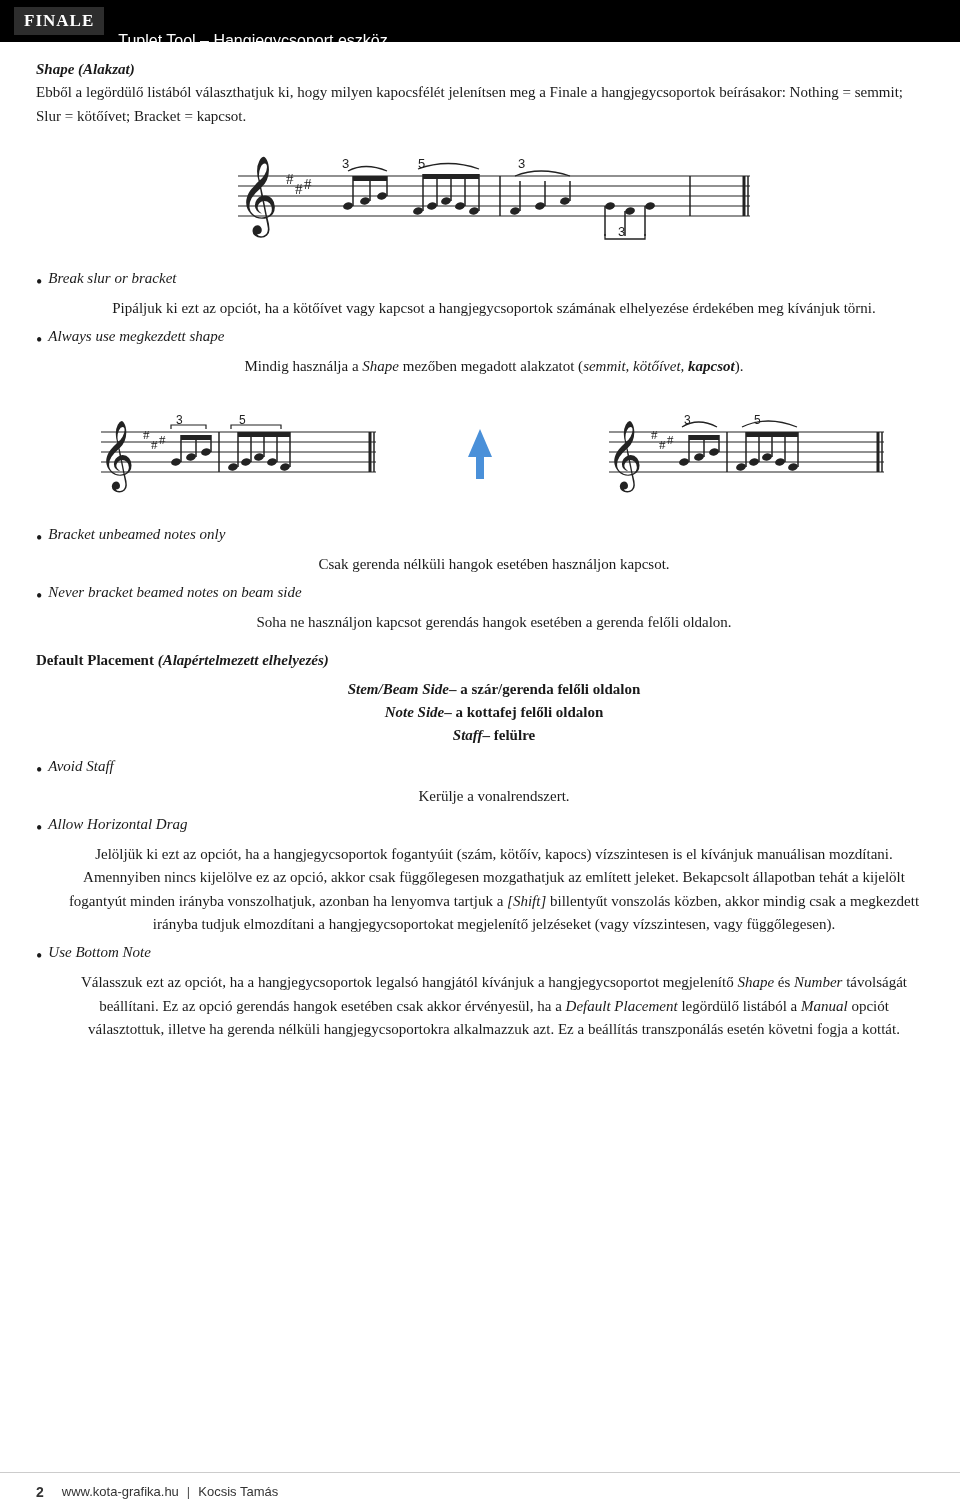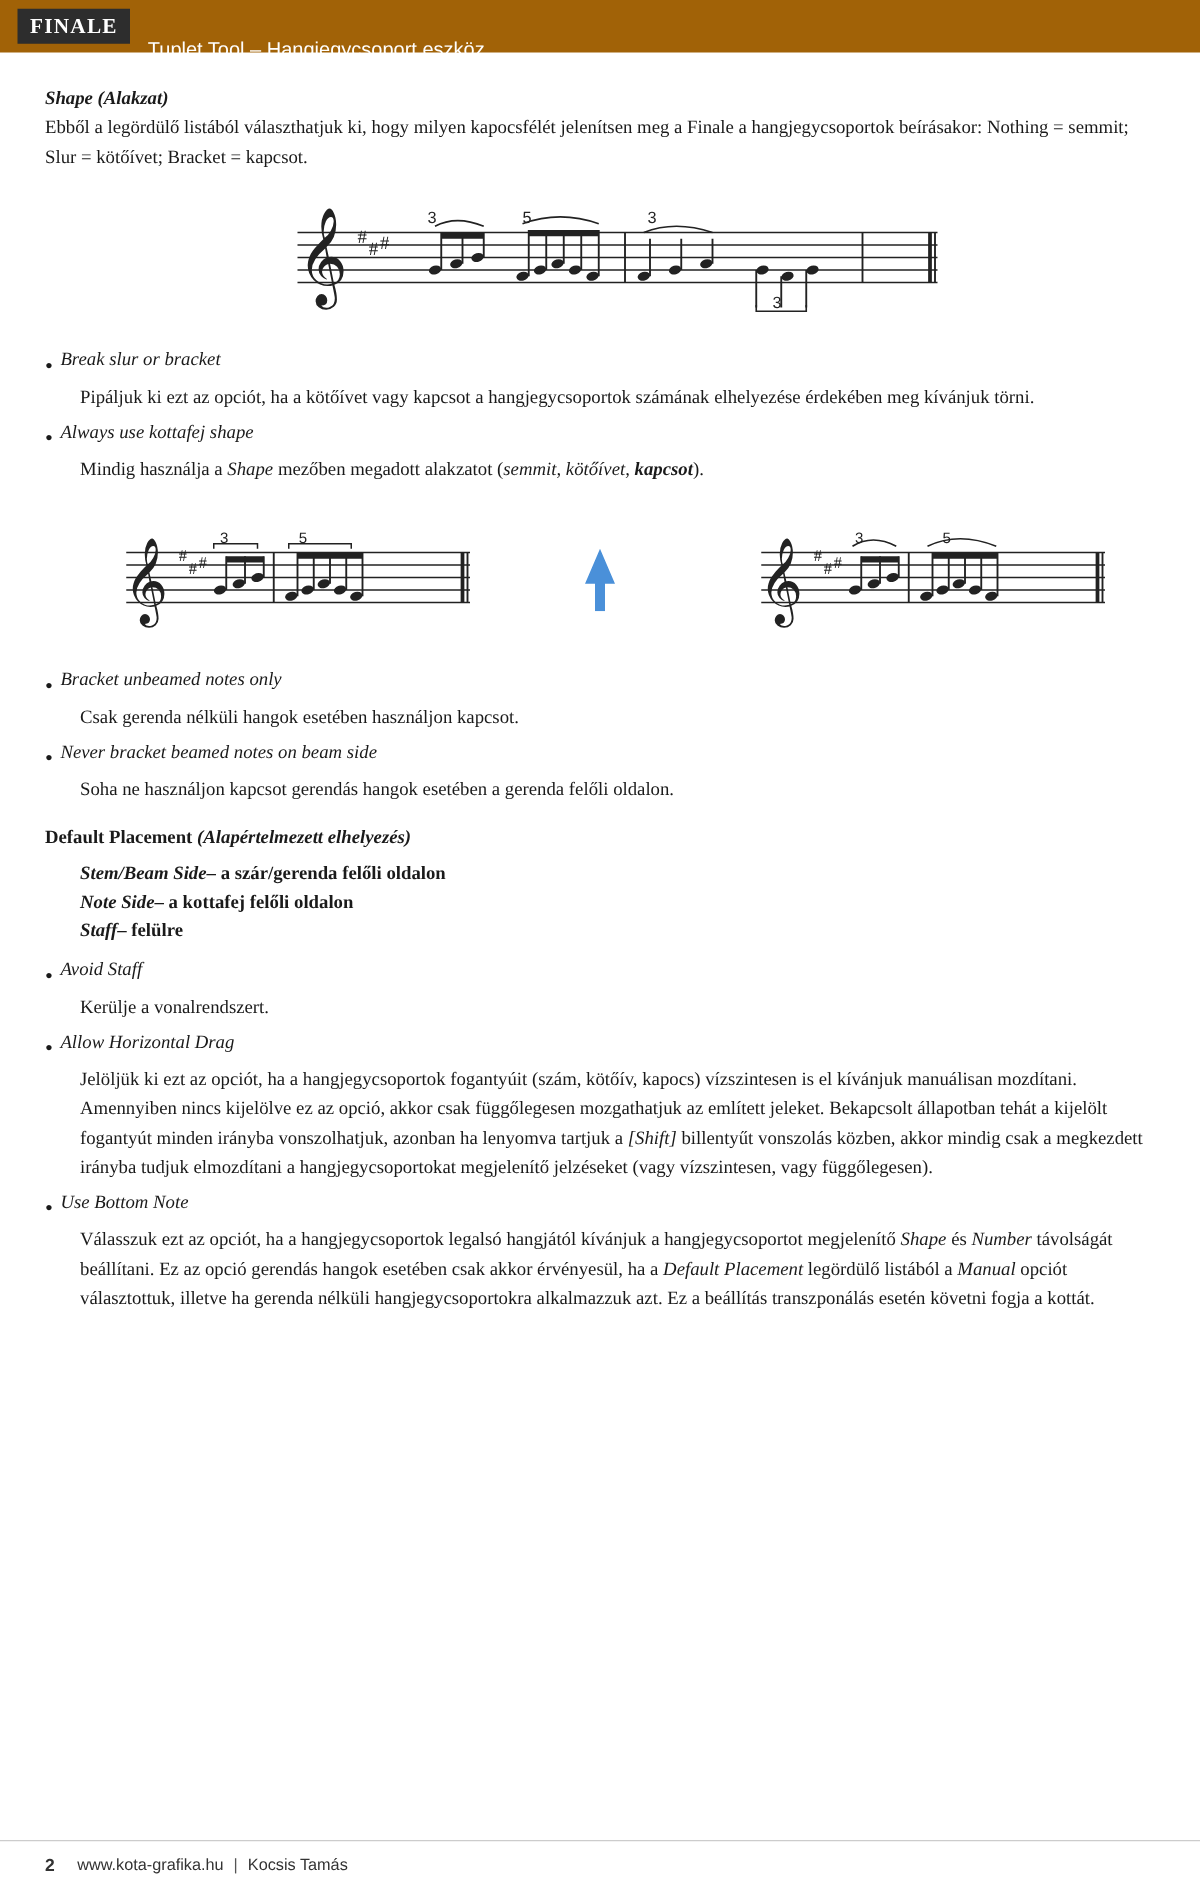--- a/index.html
+++ b/index.html
@@ -8,21 +8,21 @@
       font-size: 15px;
       background: #ffffff;
       color: #1a1a1a;
       width: 960px;
       min-height: 1510px;
       position: relative;
     }
 
     
     .header {
-      background: #a16207;
+      background: #000000;
       display: flex;
       align-items: center;
       height: 42px;
       padding: 0 14px;
     }
     .header-finale {
       background: #2d2d2d;
       color: #ffffff;
       font-weight: bold;
       font-size: 17px;
@@ -33,21 +33,21 @@
     .header-title {
       color: #ffffff;
       font-size: 16px;
       font-family: Arial, sans-serif;
       font-weight: normal;
       margin-top: 40px;
     }
 
     
     .content {
-      padding: 26px 36px 20px 36px;
+      padding: 16px 36px 20px 36px;
     }
 
     .section {
       margin-bottom: 10px;
     }
 
     .bullet-section {
       margin-bottom: 8px;
     }
 
@@ -68,20 +68,21 @@
       line-height: 1.55;
       margin-bottom: 6px;
     }
 
     .italic { font-style: italic; }
     .bold { font-weight: bold; }
 
     .indent {
       padding-left: 28px;
       line-height: 1.55;
+      text-align: center;
     }
 
     
     .music-area {
       display: flex;
       justify-content: center;
       margin: 18px 0 14px 0;
     }
 
     .music-area-two {
@@ -216,21 +217,21 @@
     <div class="bullet-item">
       <span class="bullet-dot">•</span>
       <span><span class="italic">Break slur or bracket</span></span>
     </div>
     <div class="indent">Pipáljuk ki ezt az opciót, ha a kötőívet vagy kapcsot a hangjegycsoportok számának elhelyezése érdekében meg kívánjuk törni.</div>
   </div>
 
   <div class="bullet-section">
     <div class="bullet-item">
       <span class="bullet-dot">•</span>
-      <span class="italic">Always use kottafej shape</span>
+      <span class="italic">Always use megkezdett shape</span>
     </div>
     <div class="indent">
       Mindig használja a <span class="italic">Shape</span> mezőben megadott alakzatot (<span class="italic">semmit, kötőívet, <strong>kapcsot</strong></span>).
     </div>
   </div>
 
   <div class="music-area-two">
 
     <svg class="staff-svg" width="310" height="115" viewBox="0 0 310 115">
       <g stroke="#222" stroke-width="1.1">

